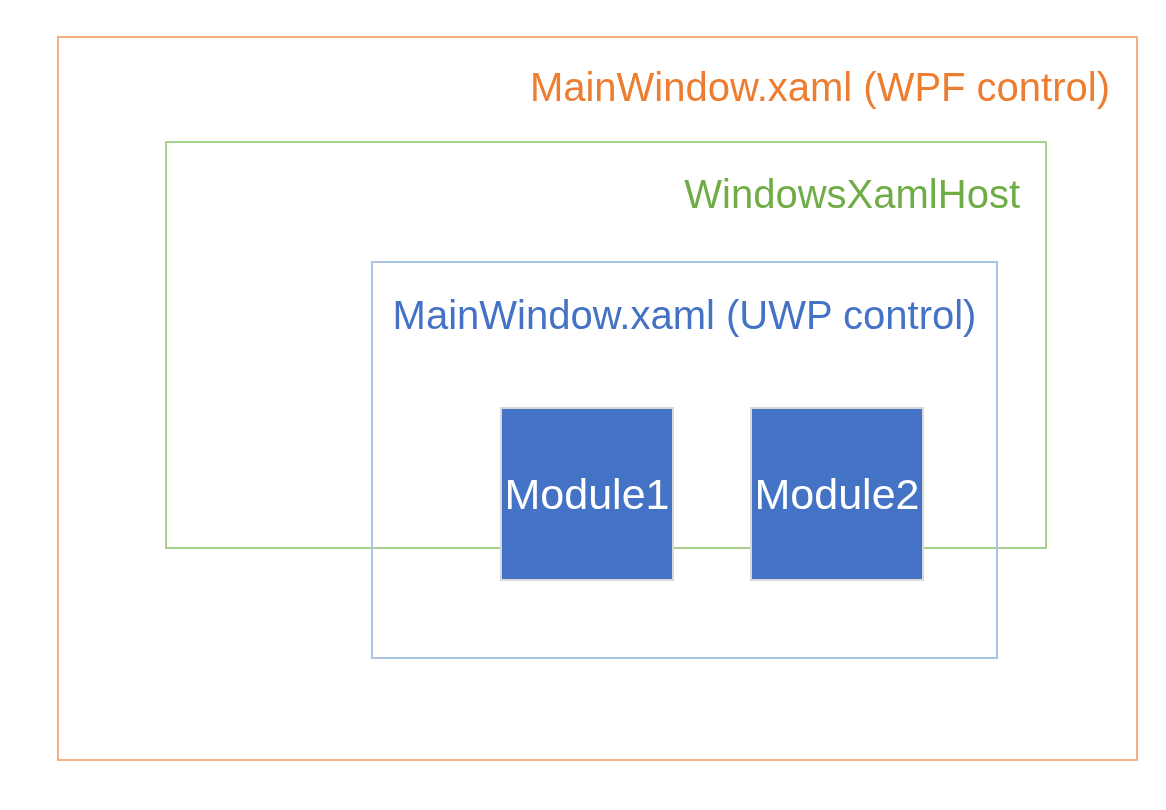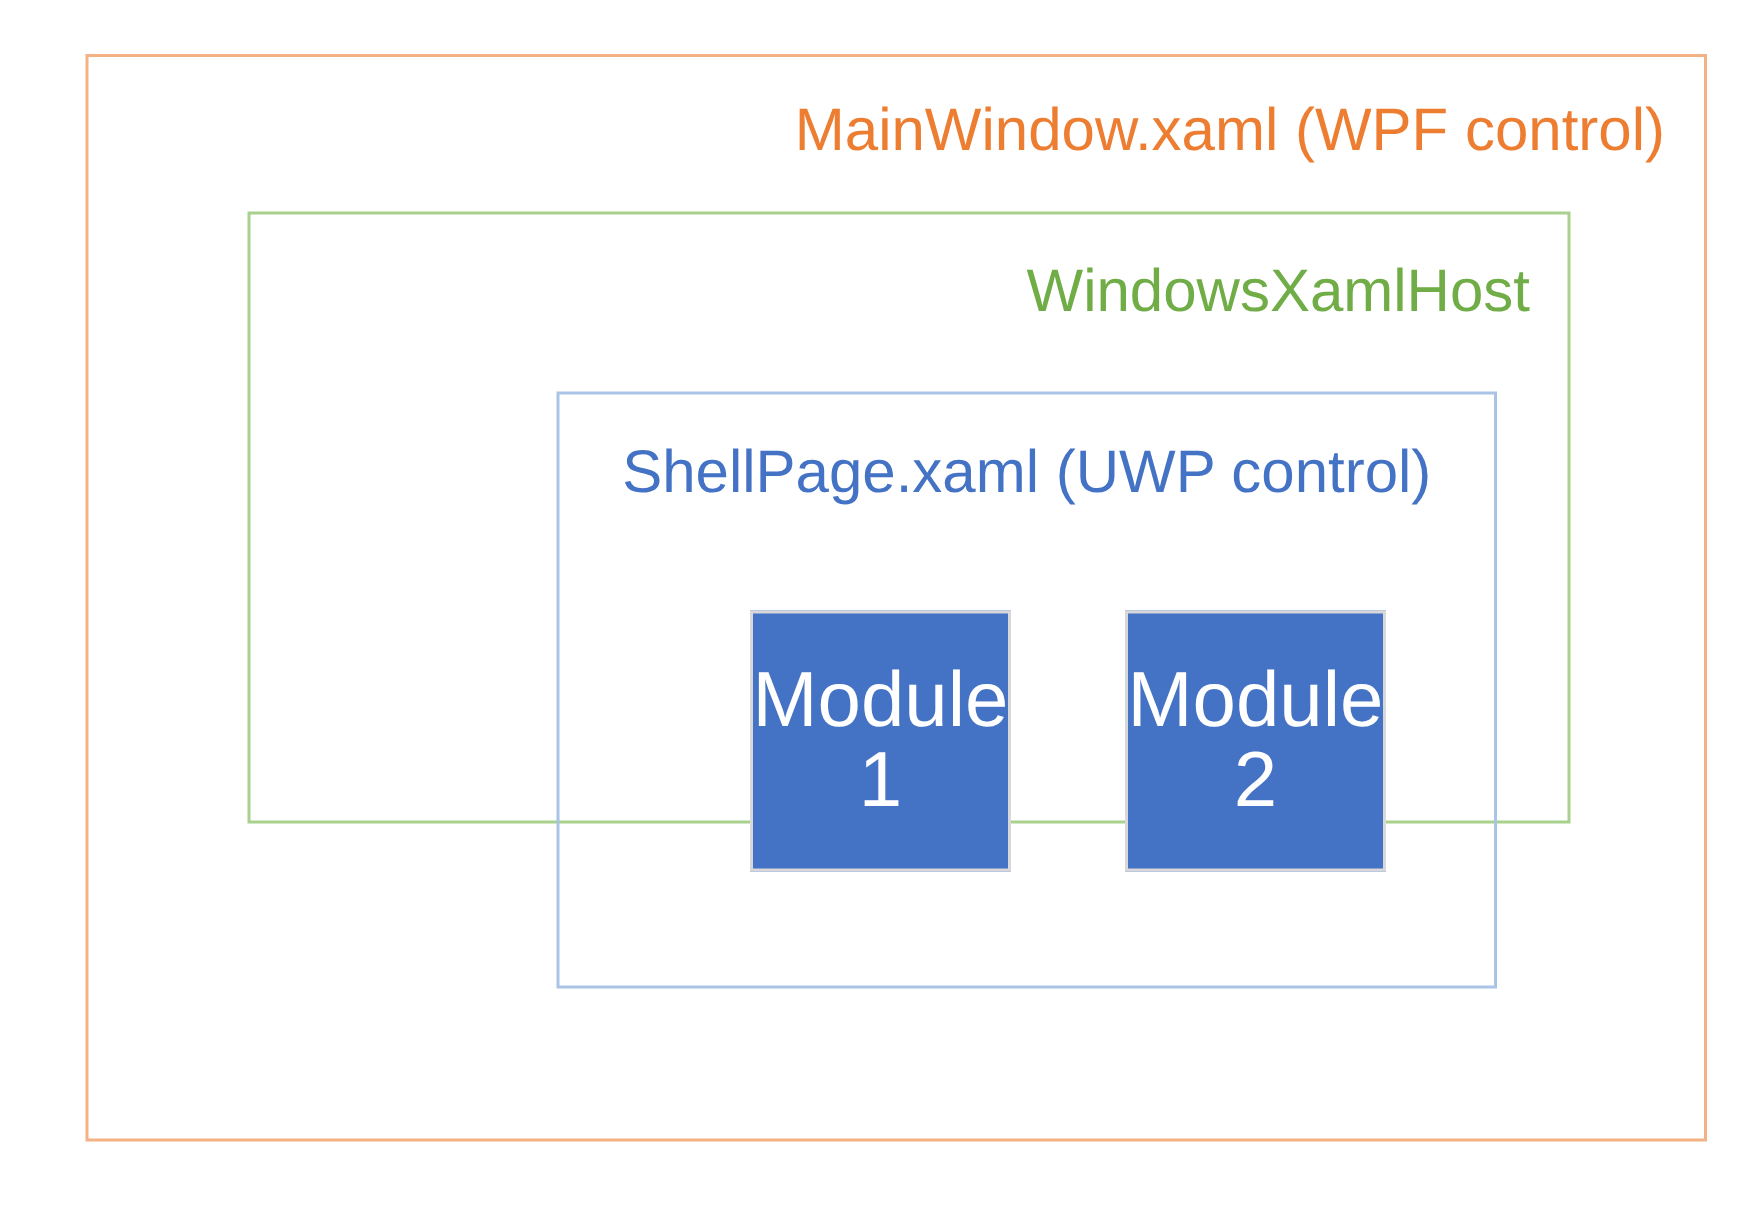--- a/index.html
+++ b/index.html
@@ -65,45 +65,45 @@
 
   
   .module {
     position: absolute;
     top: 144px;
     width: 174px; height: 174px;
     box-sizing: border-box;
     background: #4472C4;
     border: 2px solid #D8D8DB;
     display: flex;
-    flex-direction: column;
+    flex-direction: row;
     align-items: center;
     justify-content: center;
     color: #ffffff;
-    font-size: 52px;
+    font-size: 43px;
     line-height: 53px;
     text-align: left;
   }
   #module-1 { left: 127px; }
   #module-2 { left: 377px; }
   .module span { display: block; }
 </style>
 </head>
 <body>
 
 <div id="canvas">
 
   <div class="box" id="outer-box">
     <div id="outer-label">MainWindow.xaml (WPF control)</div>
 
     <div class="box" id="host-box">
       <div id="host-label">WindowsXamlHost</div>
 
       <div class="box" id="shell-box">
-        <div id="shell-label">ShellPage.xaml (UWP control)</div>
+        <div id="shell-label">MainWindow.xaml (UWP control)</div>
 
         <div class="module" id="module-1">
           <span>Module</span>
           <span>1</span>
         </div>
 
         <div class="module" id="module-2">
           <span>Module</span>
           <span>2</span>
         </div>

